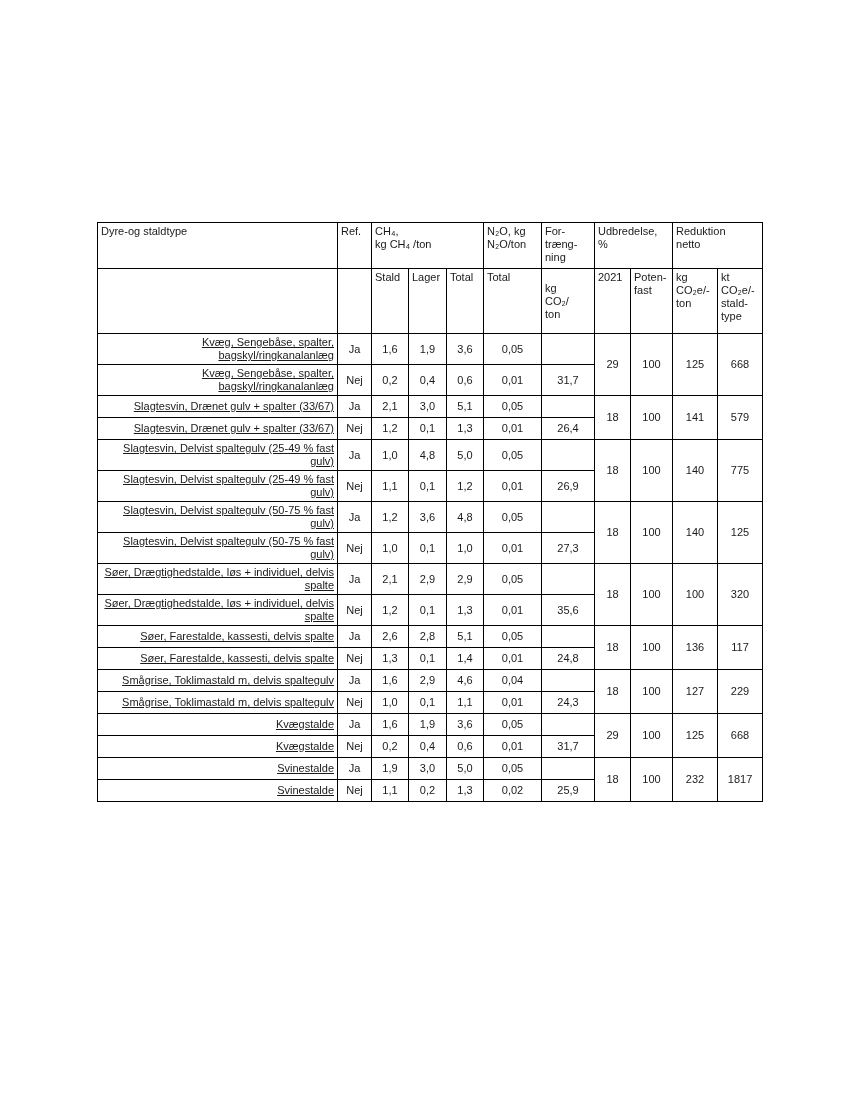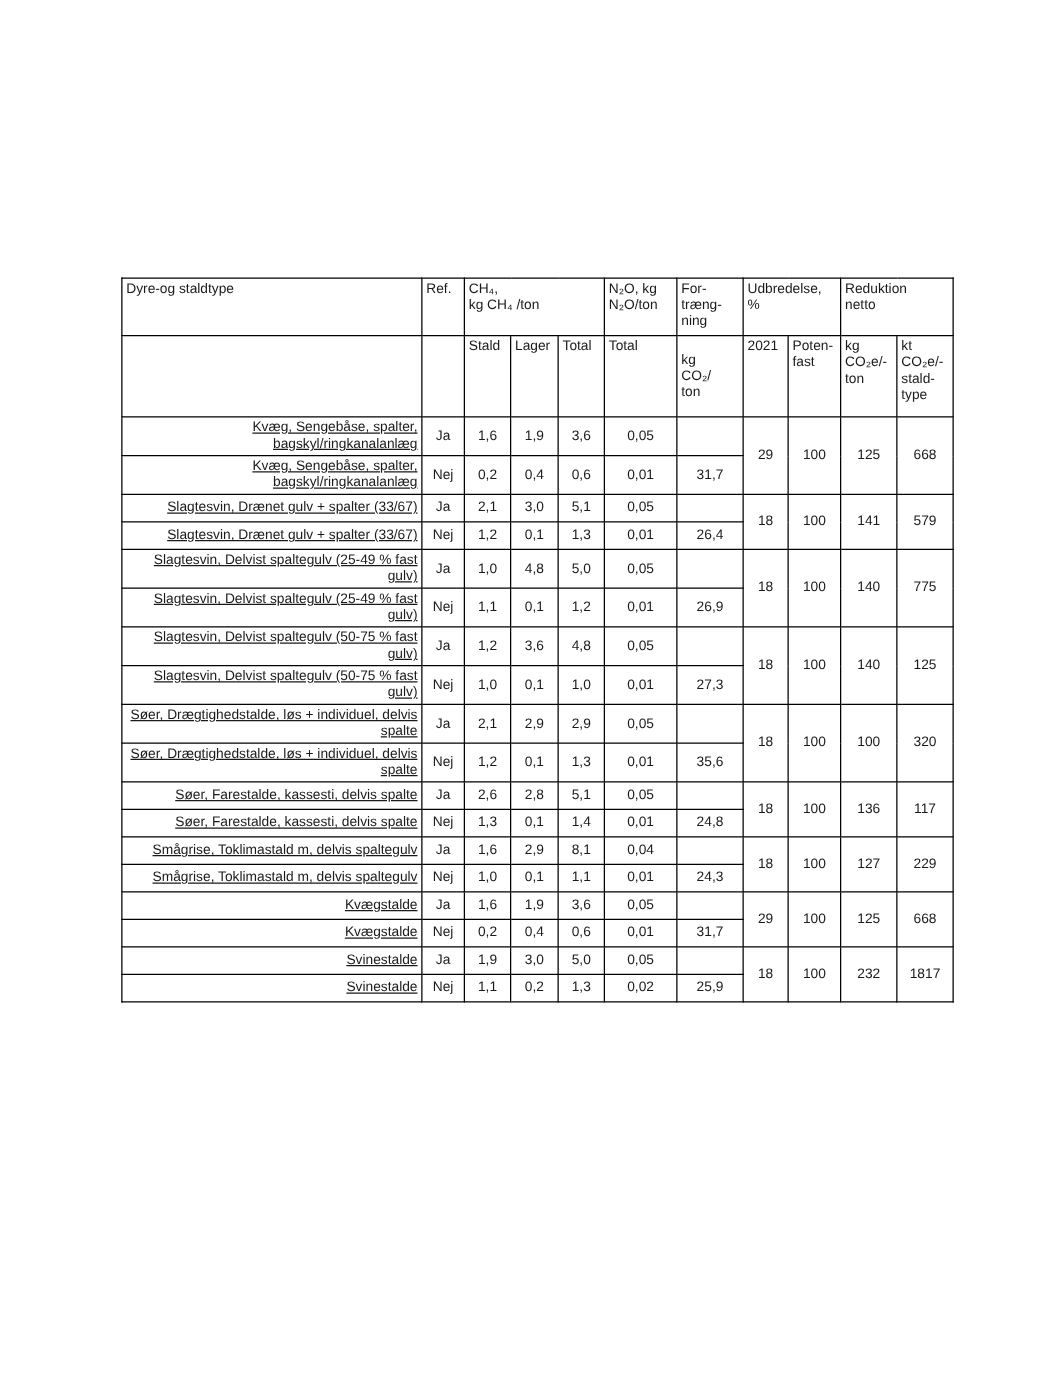--- a/index.html
+++ b/index.html
@@ -242,21 +242,21 @@
           <td>0,1</td>
           <td>1,4</td>
           <td>0,01</td>
           <td>24,8</td>
         </tr>
         <tr>
           <td class="td-label">Smågrise, Toklimastald m, delvis spaltegulv</td>
           <td>Ja</td>
           <td>1,6</td>
           <td>2,9</td>
-          <td>8,1</td>
+          <td>4,6</td>
           <td>0,04</td>
           <td></td>
           <td rowspan="2">18</td>
           <td rowspan="2">100</td>
           <td rowspan="2">127</td>
           <td rowspan="2">229</td>
         </tr>
         <tr>
           <td class="td-label">Smågrise, Toklimastald m, delvis spaltegulv</td>
           <td>Nej</td>

